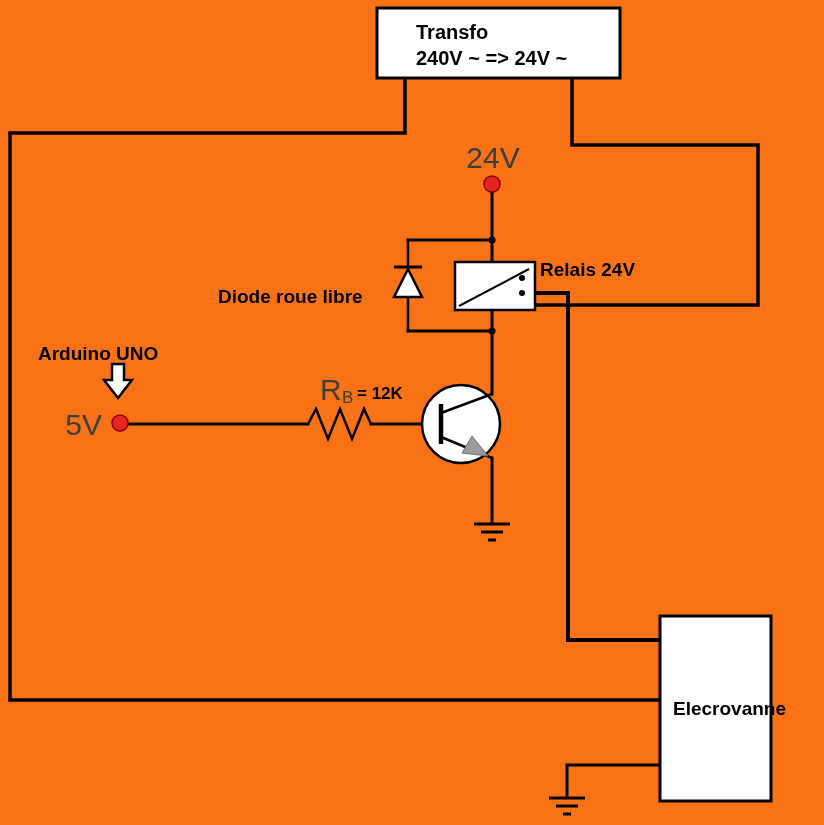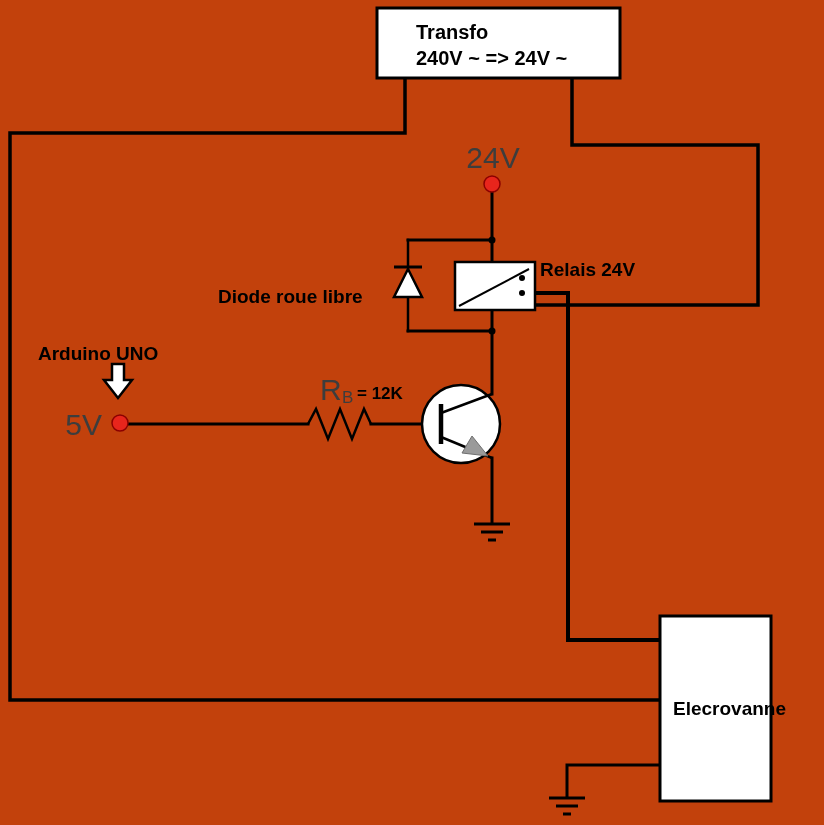--- a/index.html
+++ b/index.html
@@ -1,19 +1,19 @@
 <!DOCTYPE html>
 <html><head>
 <meta charset="utf-8">
 <style>
   html,body{margin:0;padding:0;background:#ffffff;}
   .stage{
     position:relative;
     width:824px;height:825px;
-    background:#c2410c;
+    background:#f97316;
     font-family:"Liberation Sans",sans-serif;
     overflow:hidden;
   }
   svg{display:block;}
   text{font-family:"Liberation Sans",sans-serif;}
   .lbl-bold{font-weight:bold;font-size:19px;fill:#000000;}
   .lbl-bold-lg{font-weight:bold;font-size:20px;fill:#000000;}
   .lbl-gray{font-size:30px;fill:#3d3d3d;}
   .lbl-gray-sub{font-size:17px;fill:#3d3d3d;}
   .lbl-val{font-weight:bold;font-size:17px;fill:#000000;}

